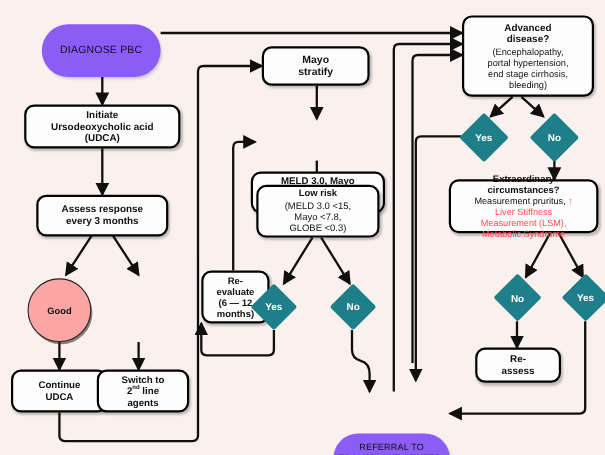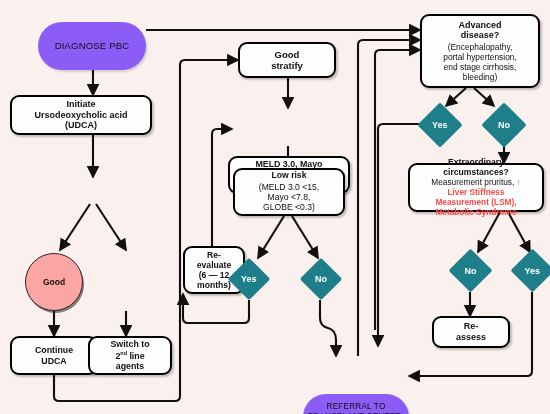--- a/index.html
+++ b/index.html
@@ -51,21 +51,21 @@
     background:#1E7F8B;
     color:#FFFFFF;
     font-weight:bold;
     transform:rotate(45deg);
     border-radius:2px;
   }
   .diamond > span{transform:rotate(-45deg);display:block;white-space:nowrap;}
 
   .t-title{font-weight:bold;}
   .t-sub{font-weight:normal;}
-  .red{color:#FF4A4A;font-weight:bold;}
+  .red{color:#FF4A4A;font-weight:normal;}
   .sup{font-size:0.62em;vertical-align:super;font-weight:bold;}
 </style>
 </head>
 <body>
 
 <div id="canvas">
 
   <svg class="edges" viewBox="0 0 550 414">
     <defs>
       <marker id="ah" markerWidth="7" markerHeight="7" refX="5.2" refY="3" orient="auto">
@@ -119,42 +119,45 @@
       <path d="M532,292 L532,371 Q532,376 527,376 L409,376"></path>
     </g>
 
     <path d="M424,124 L383,124 Q378,124 378,129 L378,346" fill="none" stroke="#12100E" stroke-width="2.1" marker-end="url(#ah)"></path>
   </svg>
 
   <div class="node pill" style="left:38px;top:22px;width:108px;height:48px;font-size:9.5px;">
     <span>DIAGNOSE PBC</span>
   </div>
 
-  <div class="node box" style="left:10px;top:95px;width:142px;height:40px;font-size:9px;">
+  <div class="node box" style="left:22px;top:95px;width:142px;height:40px;font-size:9px;">
     <span>Initiate Ursodeoxycholic acid (UDCA)</span>
   </div>
 
+  <div class="node box" style="left:33px;top:177px;width:120px;height:38px;font-size:9px;">
+    <span>Assess response every 3 months</span>
+  </div>
 
   <div class="node circ" style="left:25px;top:253px;width:58px;height:58px;font-size:8.5px;">
     <span>Good</span>
   </div>
 
 
   <div class="node box" style="left:10px;top:336px;width:88px;height:39px;font-size:8.8px;">
     <span>Continue UDCA</span>
   </div>
 
   <div class="node box" style="left:88px;top:336px;width:84px;height:39px;font-size:8.8px;">
     <span>
       <span>Switch to 2</span><span class="sup">nd</span><span> line agents</span>
     </span>
   </div>
 
   <div class="node box" style="left:238px;top:42px;width:98px;height:36px;font-size:9.5px;">
-    <span>Good stratify</span>
+    <span>Mayo stratify</span>
   </div>
 
   <div class="node box" style="left:228px;top:108px;width:122px;height:38px;font-size:8.8px;margin-top:48px;">
     <span>MELD 3.0, Mayo risk score, GLOBE, UK-PBC</span>
   </div>
 
   <div class="node box" style="left:233px;top:168px;width:112px;height:48px;font-size:8.6px;flex-direction:column;justify-content:flex-end;">
     <div class="t-title">Low risk</div>
     <div class="t-sub" style="margin-top:1px;">(MELD 3.0 &lt;15, Mayo &lt;7.8, GLOBE &lt;0.3)</div>
   </div>

